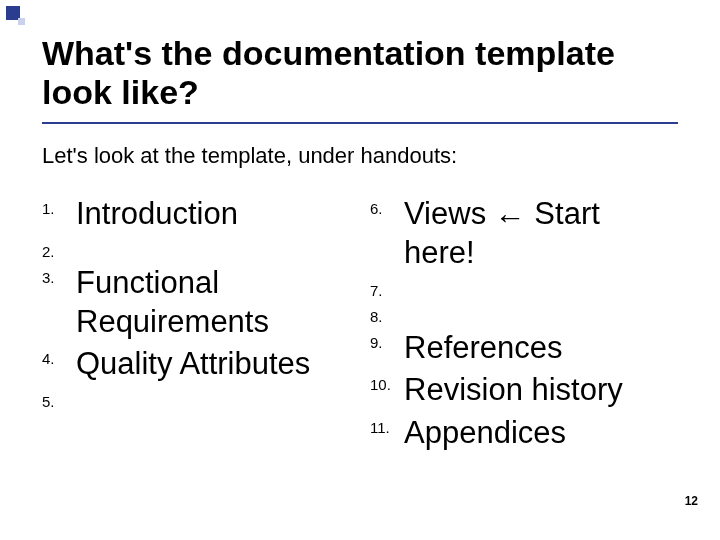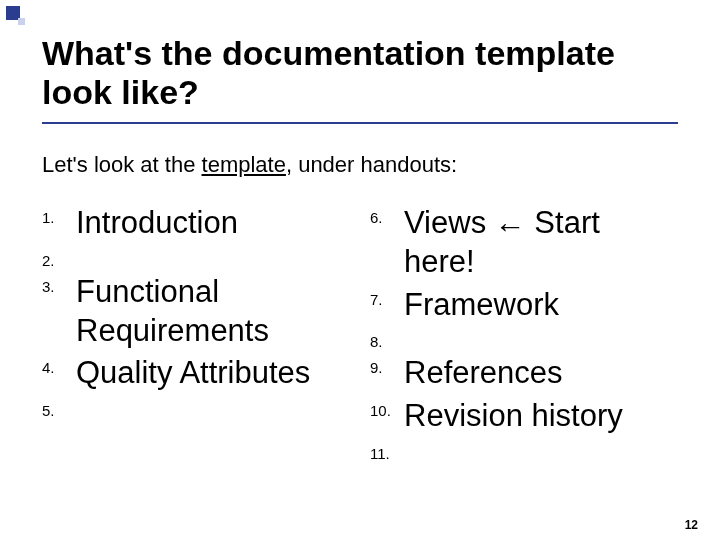--- a/index.html
+++ b/index.html
@@ -32,28 +32,27 @@
   }
   .slide {
     padding: 34px 42px 0 42px;
   }
   .title {
     font-size: 34px;
     font-weight: bold;
     line-height: 1.15;
     padding-bottom: 10px;
     border-bottom: 2px solid #2a3d8f;
-    margin-bottom: 28px;
+    margin-bottom: 19px;
   }
   .subtitle {
     font-size: 22px;
     margin-bottom: 26px;
   }
   .subtitle .link {
-    text-decoration: underline;
   }
   .columns {
     display: flex;
     gap: 20px;
   }
   .col {
     flex: 1;
   }
   .item {
     display: flex;
@@ -68,21 +67,21 @@
   .txt {
     font-size: 31px;
     line-height: 1.25;
     word-break: break-word;
   }
   .arrow {
     font-family: Arial, sans-serif;
   }
   .pagenum {
     position: absolute;
-    bottom: 8px;
+    bottom: 32px;
     right: 22px;
     font-size: 12px;
     font-weight: bold;
     text-align: right;
   }
 </style>
 </head>
 <body>
 
 <div class="deco-top">
@@ -123,34 +122,34 @@
 
     <div class="col">
       <div class="item">
         <div class="num">6.</div>
         <div class="txt">
           <span>Views </span><span class="arrow">←</span><span> Start here!</span>
         </div>
       </div>
       <div class="item">
         <div class="num">7.</div>
-        <div class="txt">Framework</div>
       </div>
       <div class="item">
         <div class="num">8.</div>
       </div>
       <div class="item">
         <div class="num">9.</div>
         <div class="txt">References</div>
       </div>
       <div class="item">
         <div class="num">10.</div>
         <div class="txt">Revision history</div>
       </div>
       <div class="item">
         <div class="num">11.</div>
+        <div class="txt">Appendices</div>
       </div>
     </div>
 
   </div>
 </div>
 
 <div class="pagenum">12</div>
 
 </body></html>

